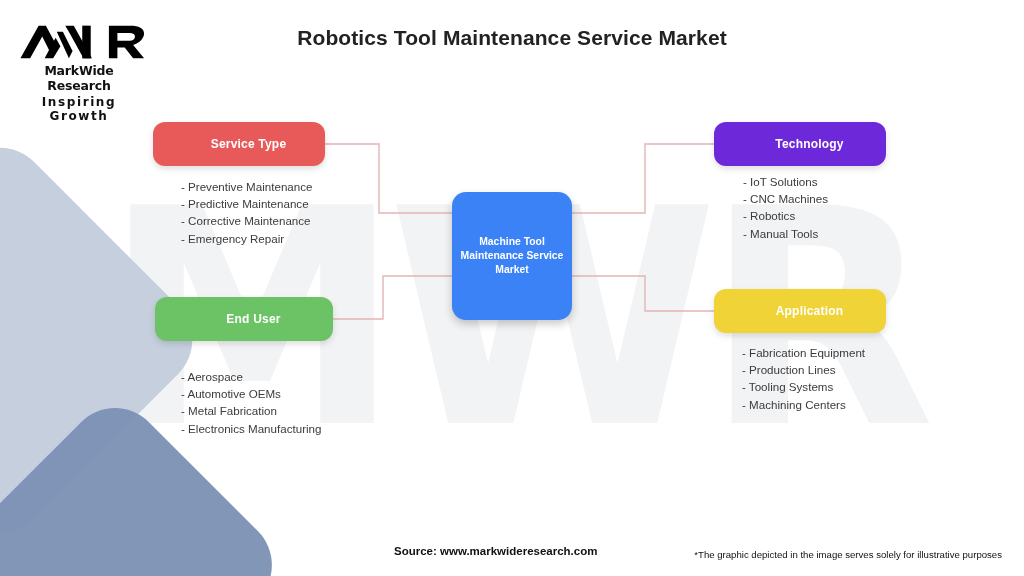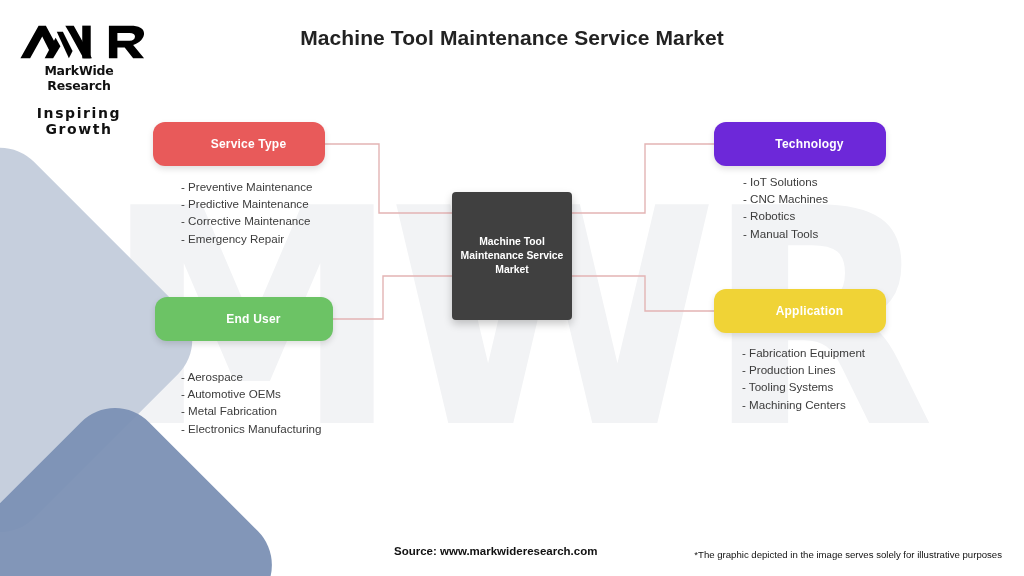--- a/index.html
+++ b/index.html
@@ -78,24 +78,24 @@
     font-family: "DejaVu Sans", sans-serif;
     font-weight: 700;
     font-size: 12.5px;
     color: #111111;
     letter-spacing: -0.2px;
     margin-top: 1px;
   }
   .logo-tag {
     font-family: "DejaVu Sans", sans-serif;
     font-weight: 600;
-    font-size: 14px;
+    font-size: 12px;
     color: #111111;
     letter-spacing: 1.6px;
-    margin-top: 12px;
+    margin-top: 2px;
   }
 
   
   .page-title {
     position: absolute;
     left: 0;
     right: 0;
     top: 26px;
     text-align: center;
     font-size: 21px;
@@ -135,22 +135,22 @@
   }
   .branch-list div { }
 
   
   .center-node {
     position: absolute;
     left: 452px;
     top: 192px;
     width: 120px;
     height: 128px;
-    background: #404040;
-    border-radius: 4px;
+    background: #3b82f6;
+    border-radius: 14px;
     display: flex;
     align-items: center;
     justify-content: center;
     box-shadow: 0 4px 9px rgba(0,0,0,.22);
   }
   .center-text {
     color: #ffffff;
     font-size: 10.4px;
     font-weight: 700;
     text-align: center;
@@ -198,21 +198,21 @@
         <path d="M120 6 L134 6 L134 60 L120 60 Z" opacity="0"></path>
         <path d="M150 6 L150 60 L164 60 L164 42 L176 42 L190 60 L208 60 L190 38
                  C202 34 208 26 208 19 C208 10 199 6 186 6 Z
                  M164 18 L184 18 C190 18 193 20 193 24 C193 28 190 31 184 31 L164 31 Z"></path>
       </g>
     </svg>
     <div class="logo-name">MarkWide Research</div>
     <div class="logo-tag">Inspiring Growth</div>
   </div>
 
-  <div class="page-title">Machine Tool Maintenance Service Market</div>
+  <div class="page-title">Robotics Tool Maintenance Service Market</div>
 
   <svg class="connectors" width="1024" height="576">
     <g fill="none" stroke="#e3b4b4" stroke-width="1.4">
 
       <path d="M306,144 L379,144 L379,213 L452,213"></path>
 
       <path d="M714,144 L645,144 L645,213 L572,213"></path>
 
       <path d="M314,319 L383,319 L383,276 L452,276"></path>
 

